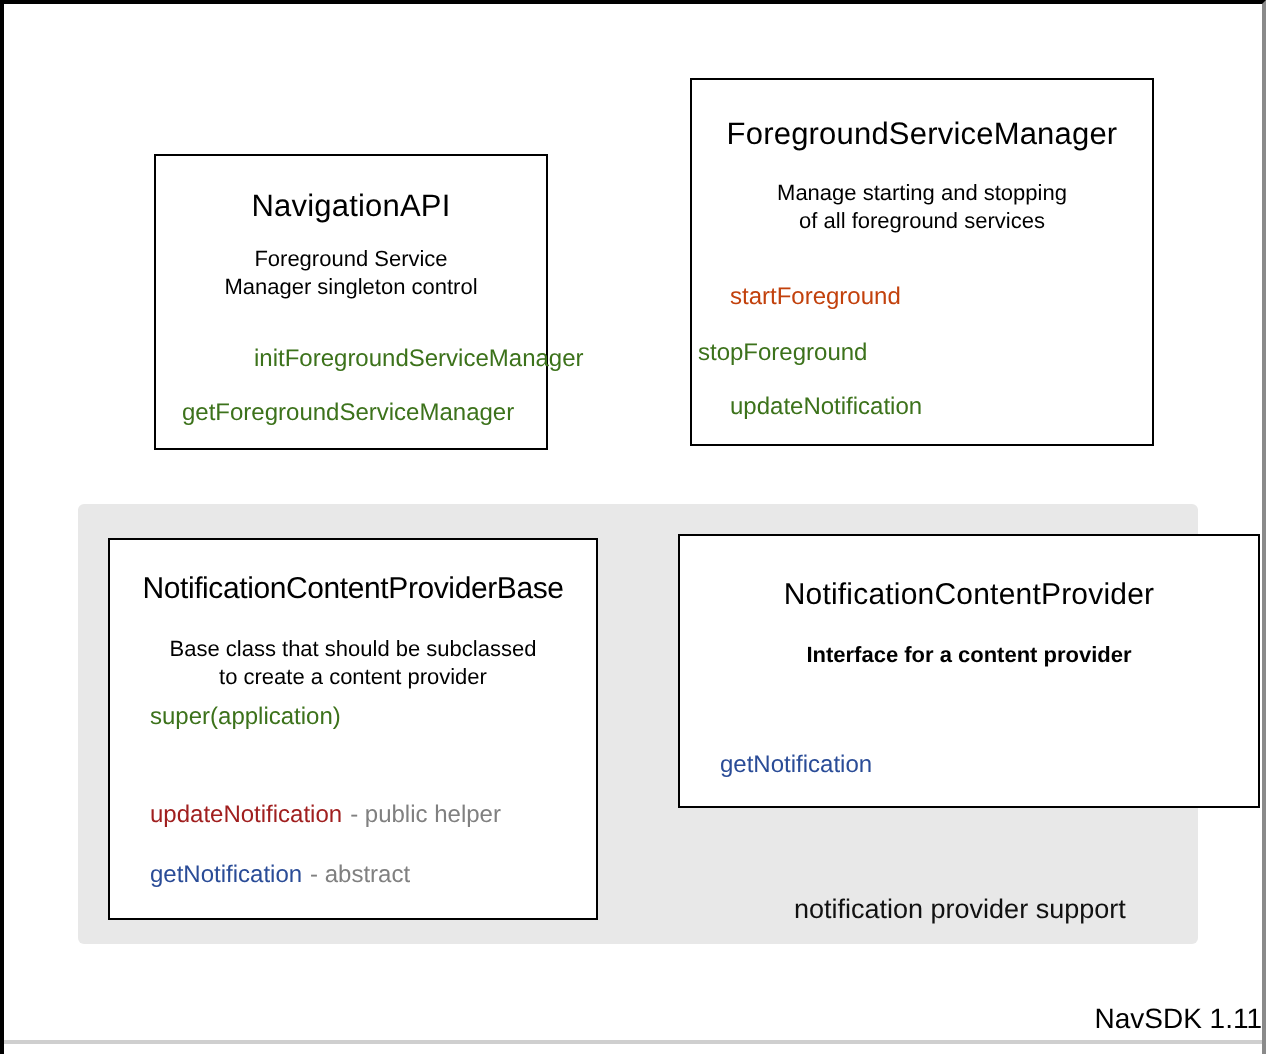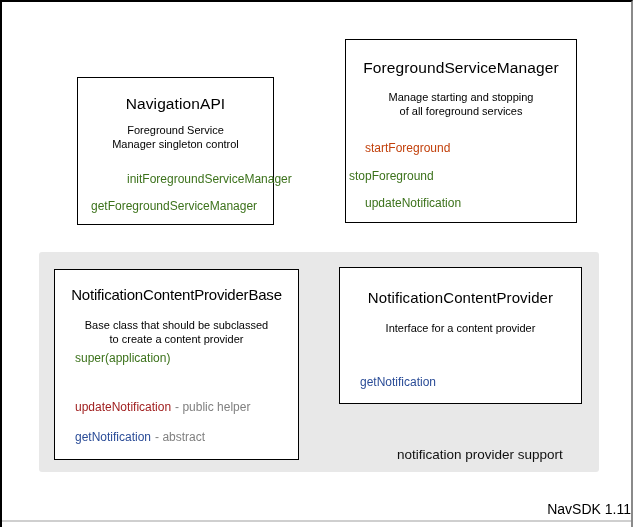--- a/index.html
+++ b/index.html
@@ -31,21 +31,21 @@
   }
   .cls-box {
     position: absolute;
     background: #ffffff;
     border: 1.5px solid #000000;
     box-sizing: border-box;
   }
   #box-nav  { left: 75px;  top: 75px;  width: 197px; height: 148px; }
   #box-fsm  { left: 343px; top: 37px;  width: 232px; height: 184px; }
   #box-ncpb { left: 52px;  top: 267px; width: 245px; height: 191px; }
-  #box-ncp  { left: 337px; top: 265px; width: 243px; height: 137px; padding-left: 12px; }
+  #box-ncp  { left: 337px; top: 265px; width: 291px; height: 137px; padding-left: 12px; }
 
   .box-title {
     position: absolute; left: 0; right: 0;
     text-align: center;
     font-size: 15.5px;
     letter-spacing: 0.1px;
     color: #000;
   }
   .box-desc {
     position: absolute; left: 0; right: 0;
@@ -69,21 +69,21 @@
   #box-fsm  .m1 { left: 3px; top: 129px; }
   #box-fsm  .m2 { left: 19px; top: 156px; }
 
   #box-ncpb .box-title { top: 16px; font-size: 15px; letter-spacing: -0.2px; }
   #box-ncpb .box-desc  { top: 48px; }
   #box-ncpb .m0 { left: 20px; top: 81px; }
   #box-ncpb .m1 { left: 20px; top: 130px; }
   #box-ncpb .m2 { left: 20px; top: 160px; }
 
   #box-ncp  .box-title { top: 21px; font-size: 15px; }
-  #box-ncp  .box-desc  { top: 53px; }
+  #box-ncp  .box-desc  { top: 53px; font-weight: bold; }
   #box-ncp  .m0 { left: 20px; top: 107px; }
 
   .region-label {
     position: absolute;
     left: 395px; top: 445px;
     font-size: 13.5px;
     color: #111111;
   }
   .footer {
     position: absolute;

